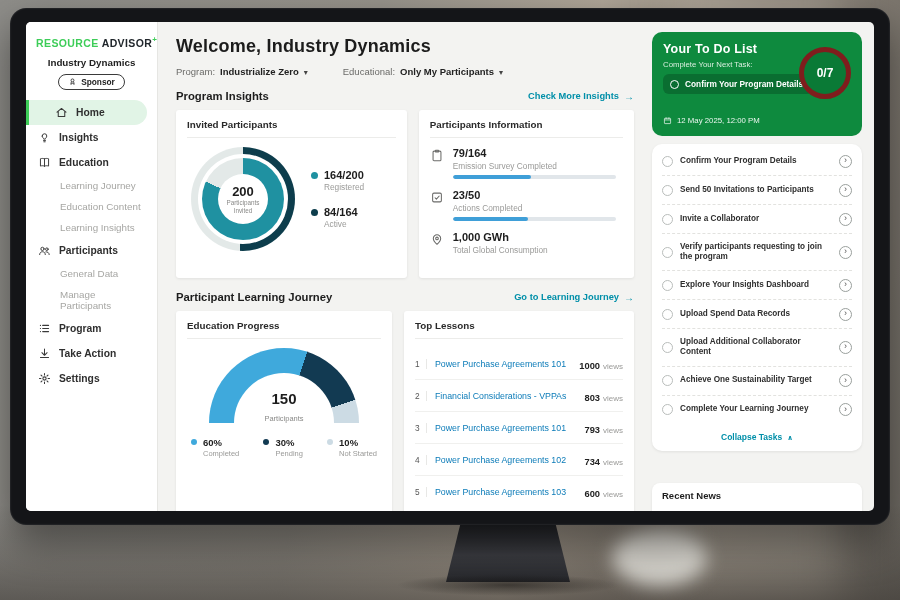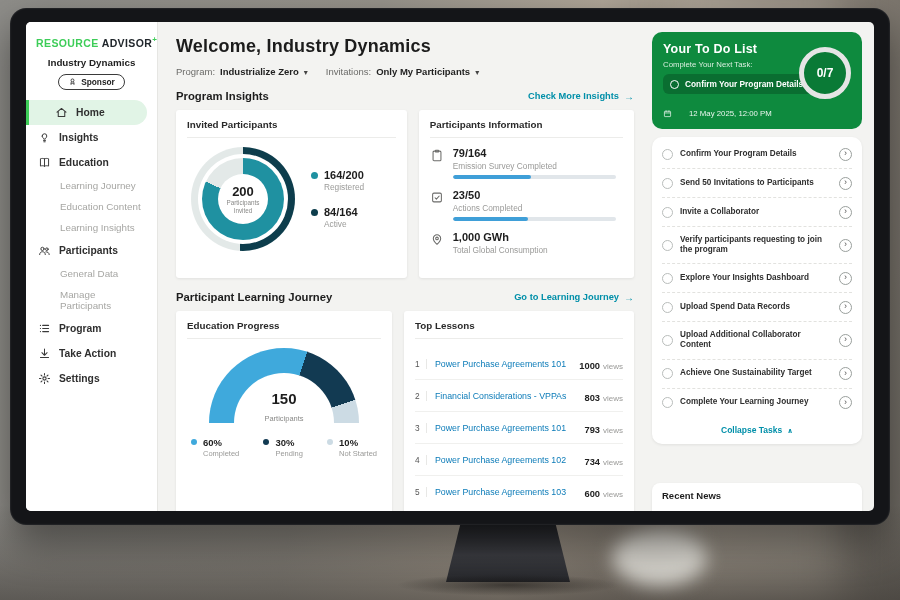--- a/index.html
+++ b/index.html
@@ -30,21 +30,21 @@
   .nav-item{display:flex;align-items:center;gap:8px;padding:6px 12px;font-size:10.3px;font-weight:bold;color:#2f2f2f;cursor:pointer}
   .nav-item.active{background:var(--nav-active-bg,#e1f4e6);border-left:3px solid var(--brand-green,#3dcd58);
                    padding-left:26px;margin-right:10px;border-radius:0 13px 13px 0}
   .nav-sub{padding:5px 12px 5px 34px;font-size:9.8px;color:#a6a6a3;cursor:pointer}
   .nicon{width:13px;height:13px;display:inline-flex;color:#3a3a3a;flex-shrink:0}
   .nicon svg{width:13px;height:13px}
 
   
   .main{flex:1;padding:14px 14px 0 18px;min-width:0}
   .welcome{font-size:18px;font-weight:bold;color:#1c1c1c;letter-spacing:.2px}
-  .filters{display:flex;align-items:center;gap:18px;margin-top:9px}
+  .filters{display:flex;align-items:center;gap:35px;margin-top:9px}
   .fgroup{display:flex;align-items:center;gap:5px}
   .flabel{color:#6b6b69;font-size:9.5px}
   .fsel{display:flex;align-items:center;gap:5px;background:none;border:none;font-family:inherit;
         font-size:9.5px;font-weight:bold;color:#222;cursor:pointer}
   .caret::after{content:"▾";font-size:8px;color:#444}
   .sec{display:flex;align-items:center;justify-content:space-between;margin:13px 0 8px}
   .sec h2{font-size:11.3px;font-weight:bold;color:#1d1d1d}
   .tlink{display:flex;gap:5px;align-items:center;font-size:9.3px;font-weight:bold;
          color:var(--link-teal,#008fa9);cursor:pointer;text-decoration:none}
   .arrow::after{content:"→";font-size:10px}
@@ -105,23 +105,23 @@
   .lesson-views span{color:#9a9a98;font-size:8px;margin-left:3px}
 
   
   .rightcol{width:226px;flex-shrink:0;padding:10px 12px 0 4px;display:flex;flex-direction:column}
   .todo-green{background:var(--todo-green,#0e8a3e);border-radius:10px;padding:10px 11px 11px;color:#fff;position:relative}
   .todo-green h3{font-size:12.5px;font-weight:bold;letter-spacing:.2px}
   .tg-sub{font-size:7.8px;margin-top:4px;color:#d9edde}
   .tg-task{display:flex;align-items:center;gap:6px;background:var(--todo-green-dark,#0a6e31);border-radius:6px;
            padding:5px 7px;margin-top:5px;font-size:8.3px;font-weight:bold;width:150px;cursor:pointer;border:none;color:#fff;font-family:inherit;text-align:left}
   .cb{width:9px;height:9px;border:1.3px solid #fff;border-radius:50%;flex-shrink:0}
-  .tg-date{display:flex;align-items:center;gap:17px;font-size:7.8px;margin-top:15px;color:#eaf6ee}
+  .tg-date{display:flex;align-items:center;gap:5px;font-size:7.8px;margin-top:22px;color:#eaf6ee}
   .tg-date svg{width:9px;height:9px}
-  .tg-ring{position:absolute;right:11px;top:15px;width:52px;height:52px;border-radius:50%;border:5px solid #e5e5e5;
+  .tg-ring{position:absolute;right:11px;top:15px;width:52px;height:52px;border-radius:50%;border:5px solid #7f1d1d;
            background:#0a7a36;display:flex;align-items:center;justify-content:center;font-size:12px;font-weight:bold}
   .tasks{background:#fff;border-radius:10px;margin-top:8px;padding:3px 10px 5px;box-shadow:0 1px 3px rgba(0,0,0,.08)}
   .task-row{display:flex;align-items:center;gap:7px;padding:7.5px 0;border-bottom:1px dashed #e2e2df;cursor:pointer}
   .task-cb{width:11px;height:11px;border:1.4px solid #b9bdbb;border-radius:50%;flex-shrink:0}
   .task-label{flex:1;font-size:8.2px;font-weight:bold;color:#2e2e2e;line-height:1.3}
   .task-chev{width:13px;height:13px;border:1.2px solid #9aa09d;border-radius:50%;display:flex;align-items:center;
              justify-content:center;color:#555;flex-shrink:0}
   .task-chev::after{content:"›";font-size:9px;line-height:1;margin-top:-1px}
   .collapse{display:flex;align-items:center;justify-content:center;gap:5px;padding:8px 0 4px;font-size:8.5px;
             font-weight:bold;color:var(--link-teal,#008fa9);cursor:pointer}
@@ -229,21 +229,21 @@
       <h1 class="welcome">Welcome, Industry Dynamics</h1>
       <div class="filters">
         <div class="fgroup">
           <span class="flabel">Program:</span>
           <button class="fsel">
             <span>Industrialize Zero</span>
             <span class="caret"></span>
           </button>
         </div>
         <div class="fgroup">
-          <span class="flabel">Invitations:</span>
+          <span class="flabel">Educational:</span>
           <button class="fsel">
             <span>Only My Participants</span>
             <span class="caret"></span>
           </button>
         </div>
       </div>
 
       <div class="sec">
         <h2>Program Insights</h2>
         <a class="tlink">

